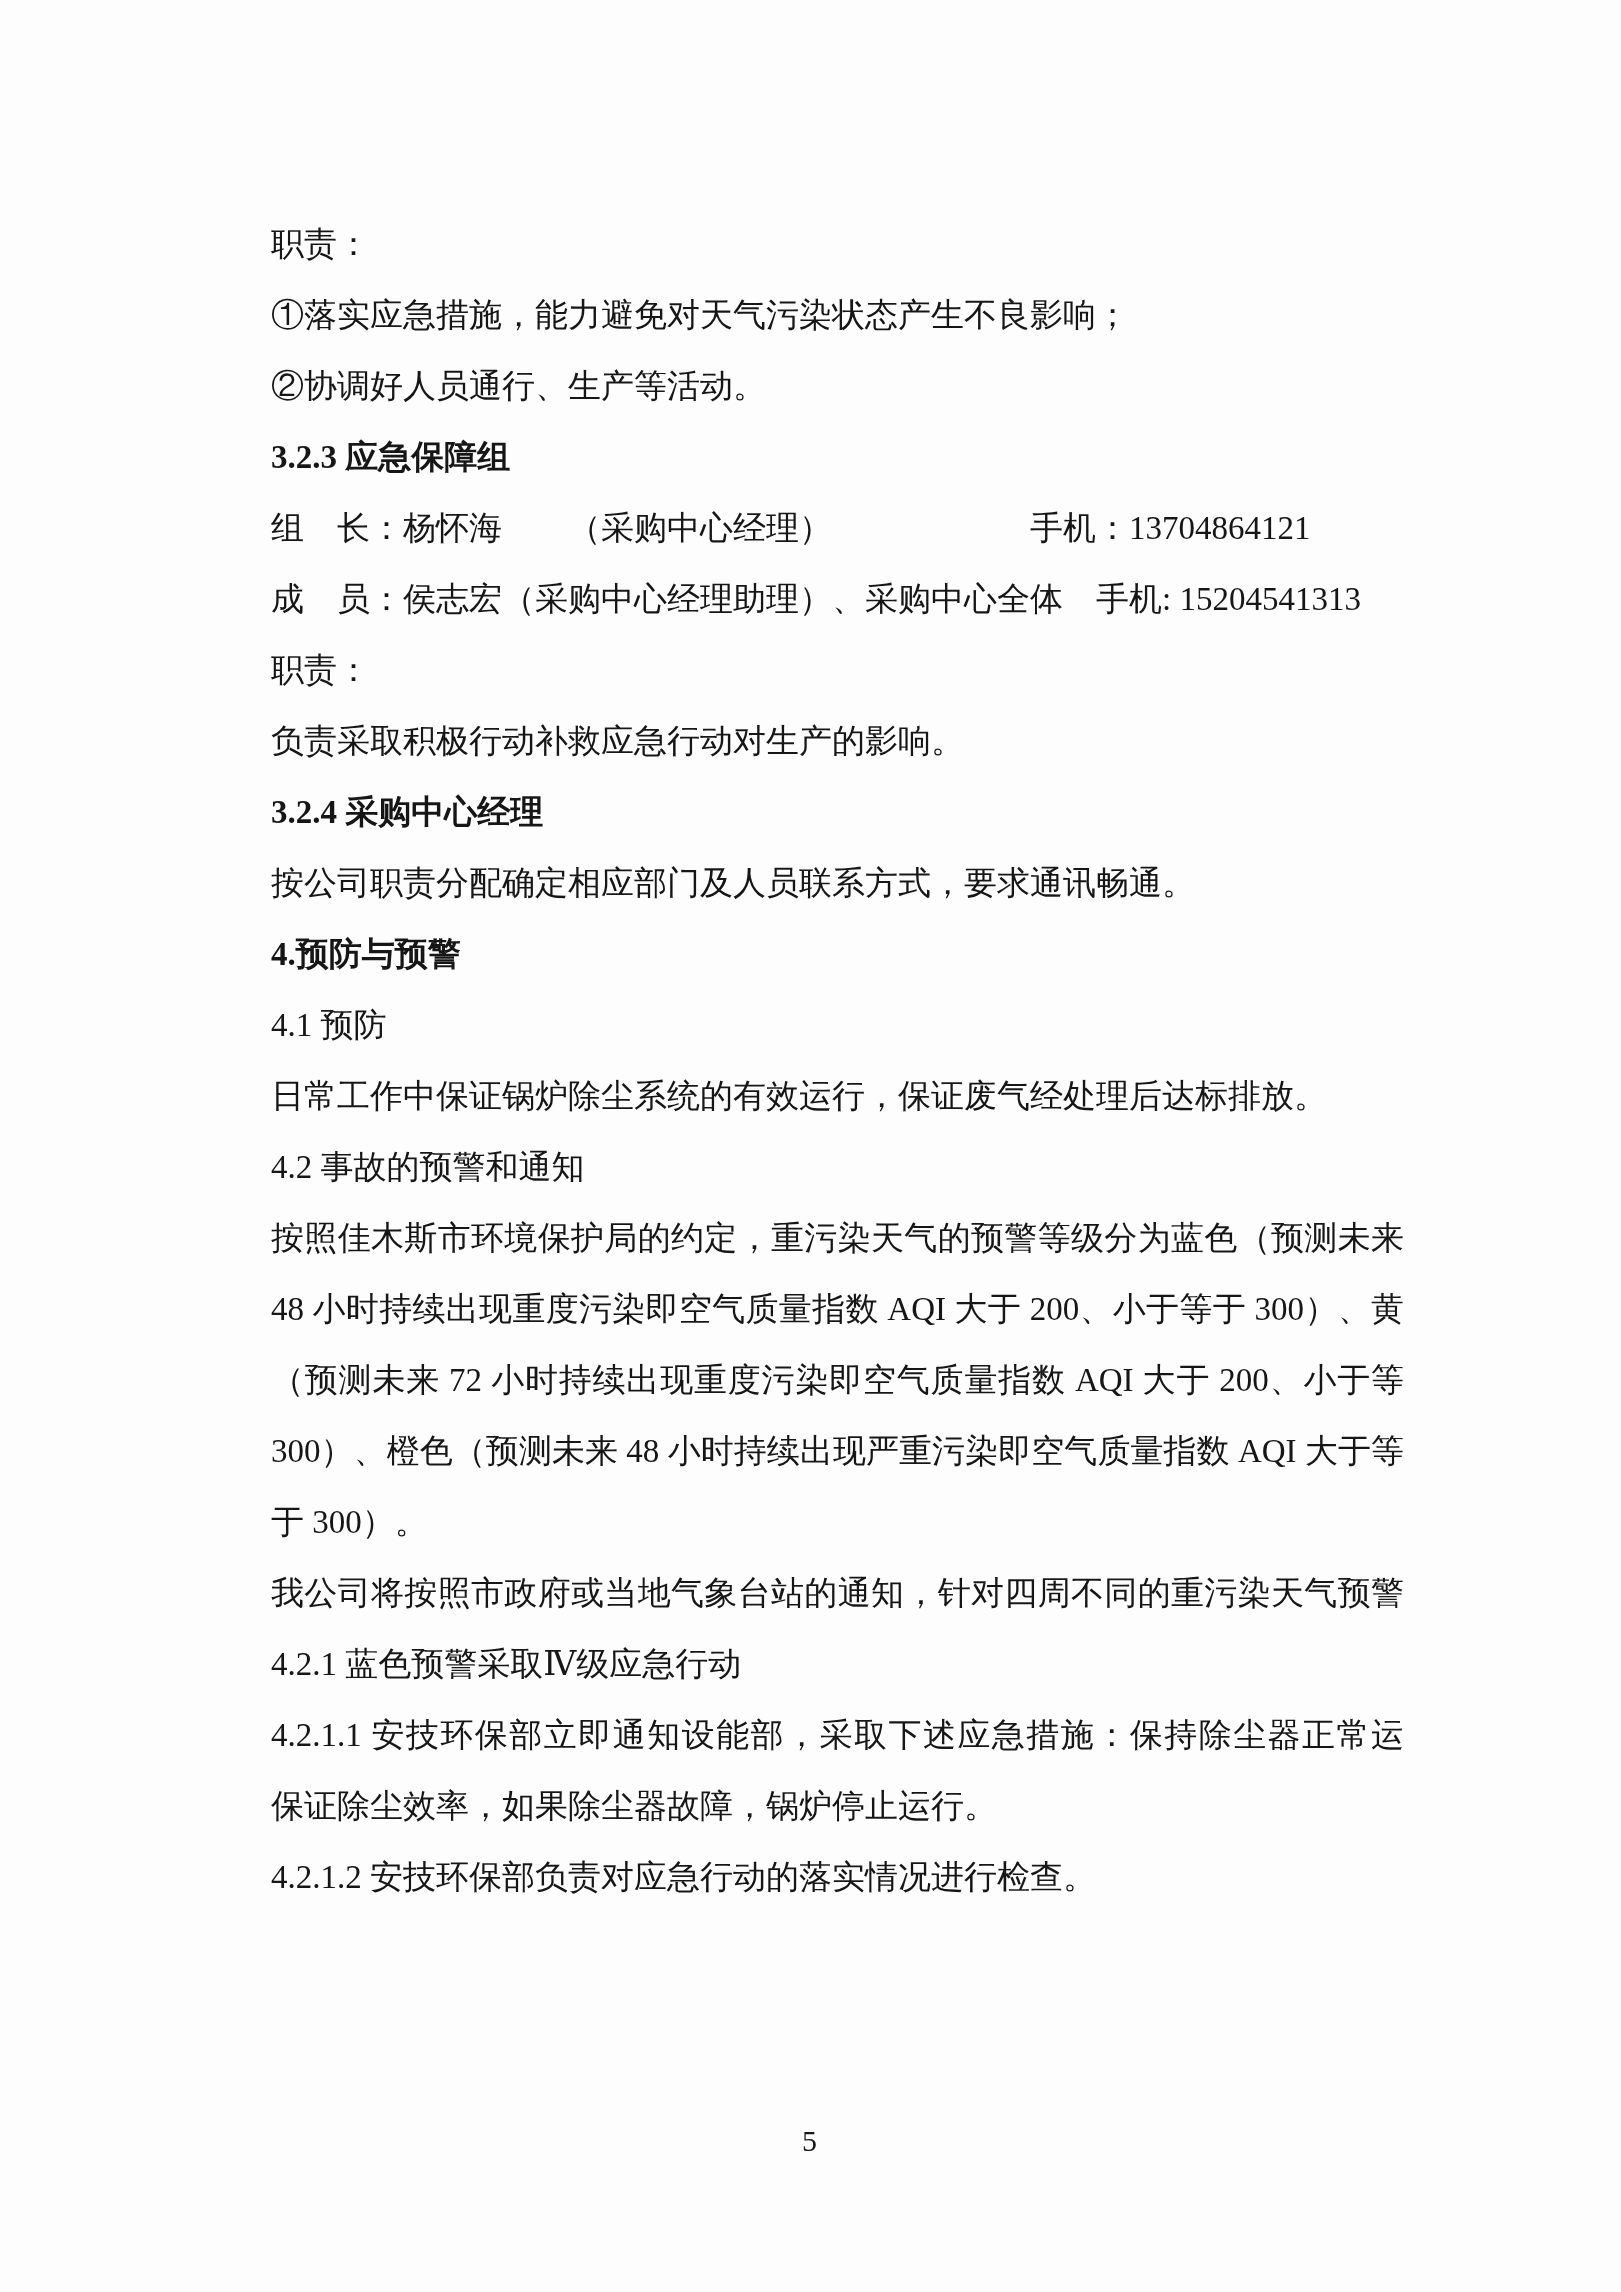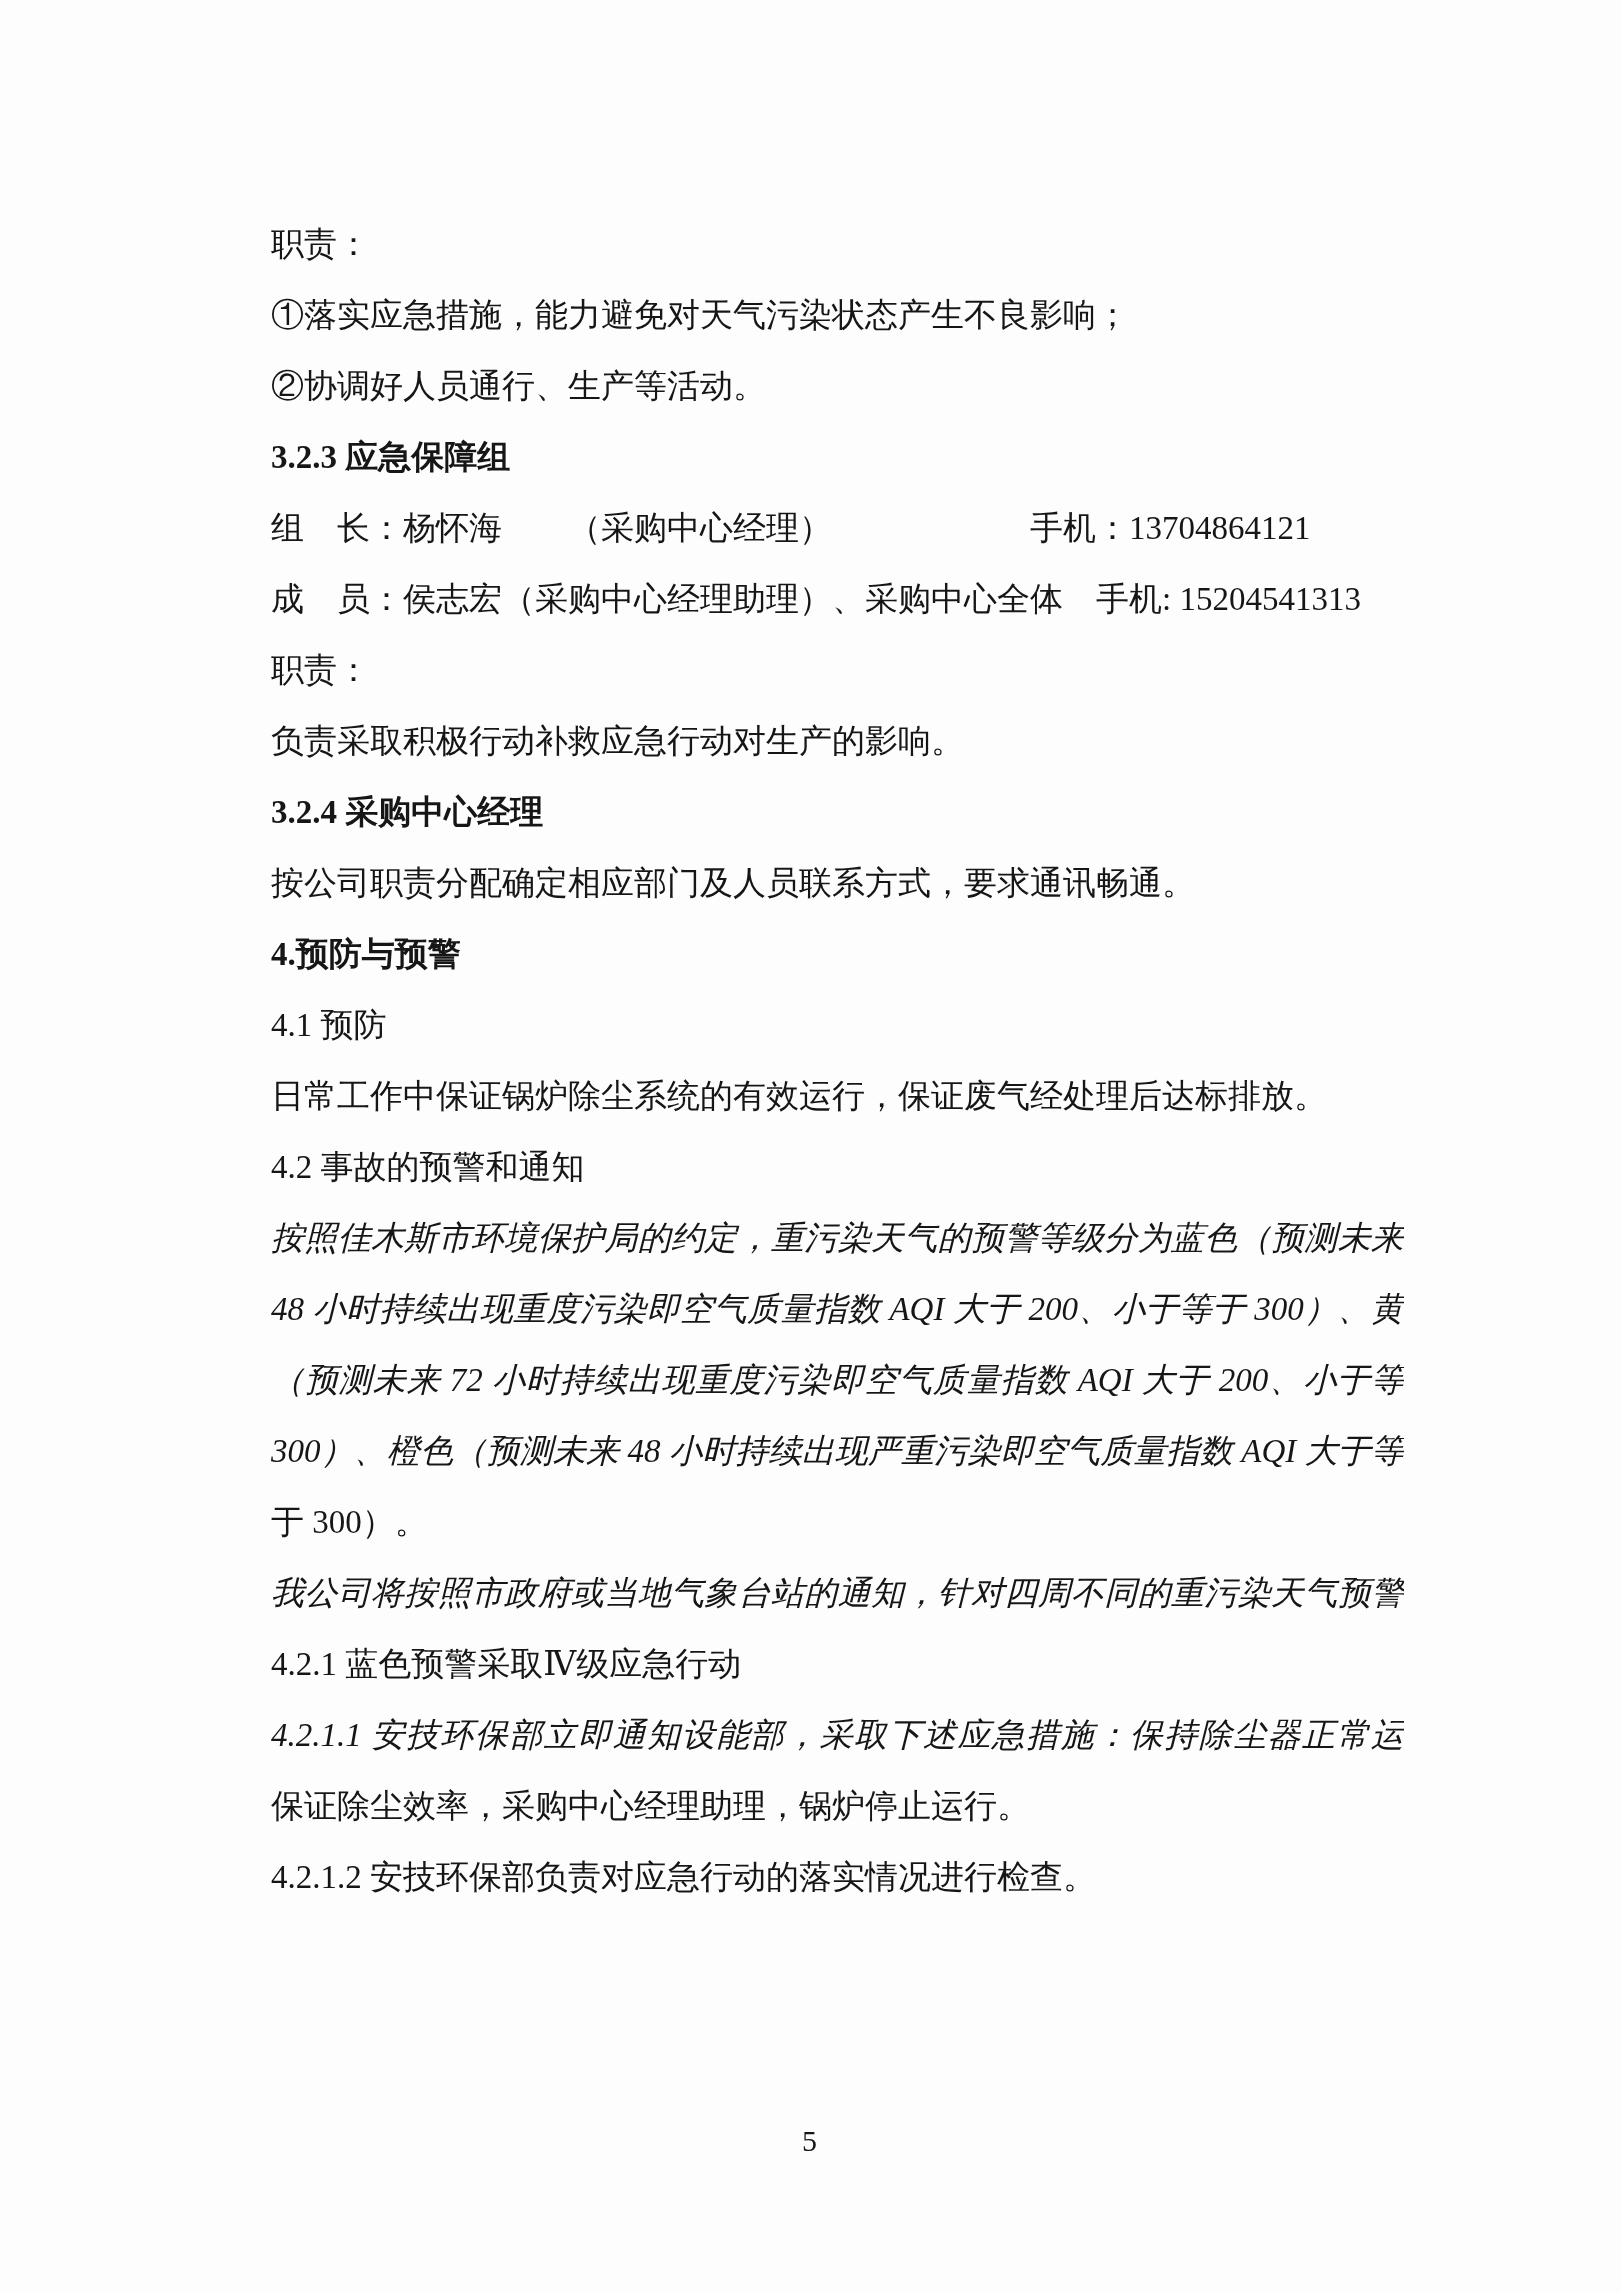--- a/index.html
+++ b/index.html
@@ -26,21 +26,20 @@
     white-space:pre;
   }
   .line.heading{
     font-weight:700;
   }
   .line.just{
     white-space:normal;
     text-align:justify;
     text-align-last:justify;
     overflow:hidden;
-    font-style:italic;
   }
   .footer{
     position:absolute;
     left:243px;
     width:1133px;
     top:2117px;
     height:47px;
     line-height:47px;
     text-align:center;
     font-size:30px;
@@ -66,18 +65,18 @@
     <div class="line">日常工作中保证锅炉除尘系统的有效运行，保证废气经处理后达标排放。</div>
     <div class="line">4.2 事故的预警和通知</div>
     <div class="line just">按照佳木斯市环境保护局的约定，重污染天气的预警等级分为蓝色（预测未来</div>
     <div class="line just">48 小时持续出现重度污染即空气质量指数 AQI 大于 200、小于等于 300）、黄色</div>
     <div class="line just">（预测未来 72 小时持续出现重度污染即空气质量指数 AQI 大于 200、小于等于</div>
     <div class="line just">300）、橙色（预测未来 48 小时持续出现严重污染即空气质量指数 AQI 大于等于</div>
     <div class="line">于 300）。</div>
     <div class="line just">我公司将按照市政府或当地气象台站的通知，针对四周不同的重污染天气预警等</div>
     <div class="line">4.2.1 蓝色预警采取Ⅳ级应急行动</div>
     <div class="line just">4.2.1.1 安技环保部立即通知设能部，采取下述应急措施：保持除尘器正常运行，</div>
-    <div class="line">保证除尘效率，采购中心经理助理，锅炉停止运行。</div>
+    <div class="line">保证除尘效率，如果除尘器故障，锅炉停止运行。</div>
     <div class="line">4.2.1.2 安技环保部负责对应急行动的落实情况进行检查。</div>
   </div>
   <div class="footer">5</div>
 </div>
 
 
 </body></html>

